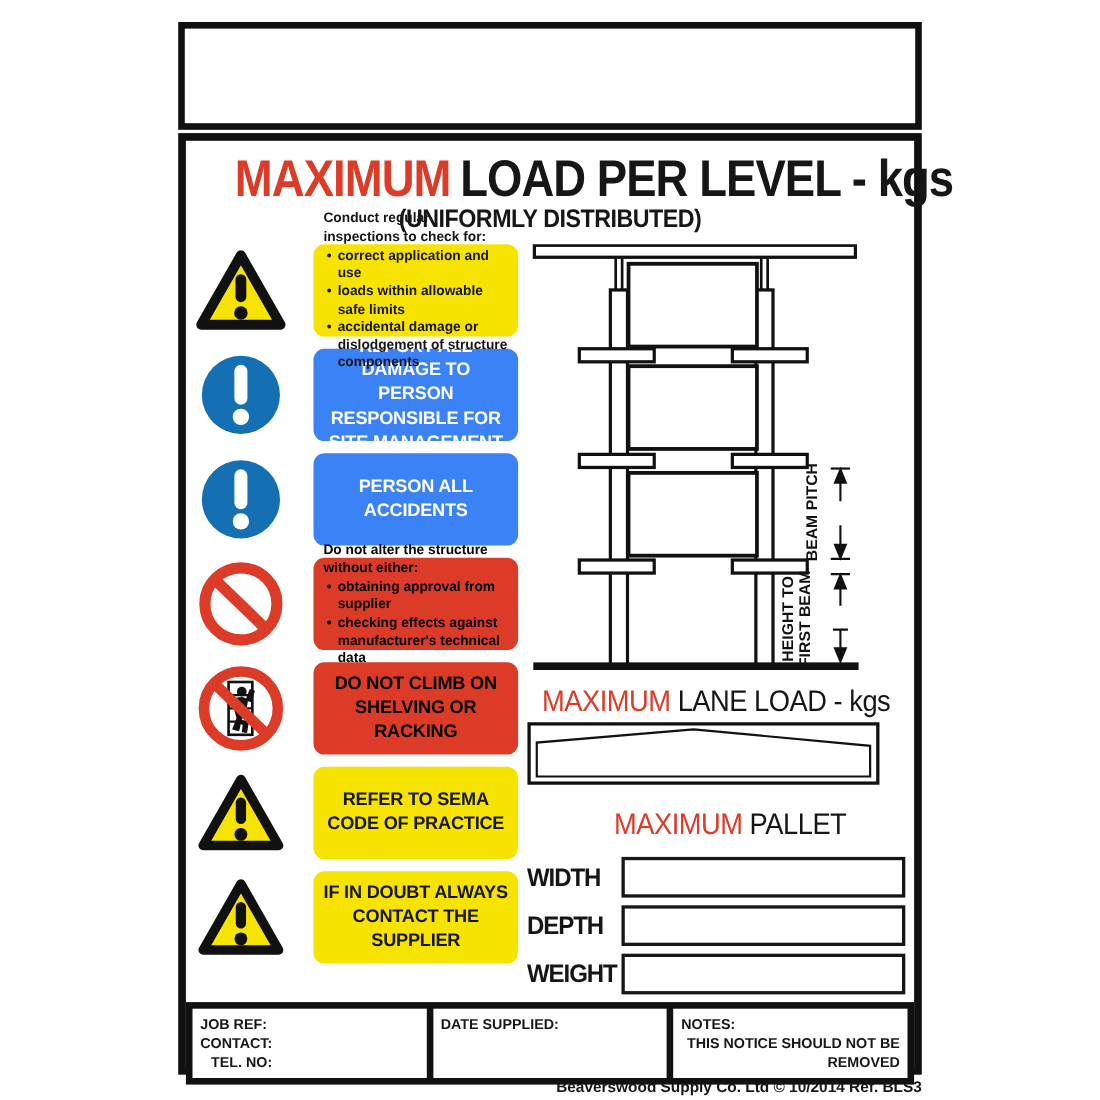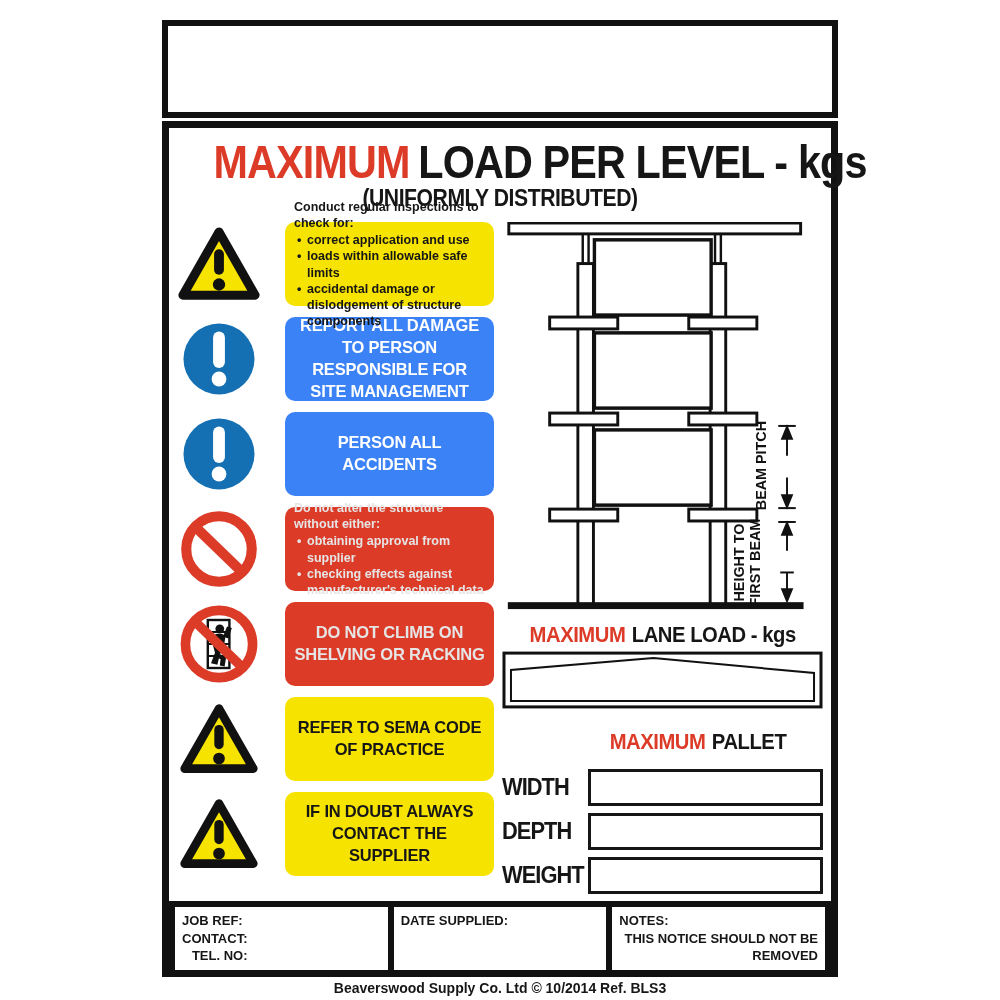--- a/index.html
+++ b/index.html
@@ -27,52 +27,52 @@
   .content{display:flex;padding:12px 8px 0 8px;flex:1;}
   .col-left{width:326px;display:flex;flex-direction:column;}
   .col-right{flex:1;margin-left:8px;display:flex;flex-direction:column;}
   
   .row{display:flex;align-items:center;height:84px;margin-bottom:11px;}
   .icon-cell{width:84px;display:flex;align-items:center;justify-content:center;flex-shrink:0;}
   .panel{flex:1;border-radius:10px;margin-left:24px;box-sizing:border-box;
     display:flex;flex-direction:column;justify-content:center;}
   .panel.yellow{background:#f7e300;color:#161616;}
   .panel.blue{background:#3b82f6;color:#fff;}
-  .panel.red{background:#dc3b28;color:#e5e5e5;}
+  .panel.red{background:#dc3b28;color:#000000;}
   .panel.caps{font-weight:bold;font-size:16.5px;text-align:center;line-height:1.32;
     padding:4px 8px;height:100%;letter-spacing:-0.2px;}
   .panel.small{font-size:12.5px;font-weight:bold;padding:7px 9px;height:100%;line-height:1.3;}
   .panel.small .bullets{margin:1px 0 0 2px;padding:0;list-style:none;}
   .panel.small .bullets li{padding-left:11px;position:relative;}
   .panel.small .bullets li::before{content:"\2022";position:absolute;left:1px;}
   
   .rack-svg{display:block;}
   
-  .sec-head{white-space:nowrap;text-align:center;font-weight:bold;font-size:22px;
+  .sec-head{white-space:nowrap;text-align:left;font-weight:normal;font-size:27px;
     letter-spacing:-0.5px;line-height:1;margin-top:6px;}
   .sec-head .accent{color:#dc3b28;}
   .sec-head .rest{color:#161616;margin-left:7px;}
   .sec-scale{display:inline-block;transform:scaleX(0.92);transform-origin:center;}
   .lane-svg{display:block;margin-top:5px;}
   
   .pallet-head{margin-top:22px;padding-left:70px;}
   .pallet-rows{margin-top:16px;}
   .pallet-row{display:flex;align-items:center;margin-bottom:7px;}
   .pallet-label{width:86px;font-weight:bold;font-size:23px;letter-spacing:-1px;
     transform:scaleX(0.95);transform-origin:left center;}
   .pallet-box{flex:1;height:31px;border:3px solid #161616;background:#fff;}
   
   .form-band{margin-top:auto;background:#111;display:flex;gap:6px;padding:6px;height:74px;text-align:right;}
   .form-box{background:#fff;flex:1;padding:5px 7px;font-size:13px;font-weight:bold;
     display:flex;flex-direction:column;justify-content:space-between;line-height:1.35;}
   .form-box .top{align-self:flex-start;}
   .form-box .bottom{align-self:flex-start;}
   .form-box .bottom div{line-height:1.3;}
   
-  .credit{position:absolute;left:162px;top:980px;width:676px;text-align:center;
+  .credit{position:absolute;left:162px;top:980px;width:676px;text-align:right;
     font-size:14px;font-weight:bold;color:#161616;}
   svg text{font-family:"Liberation Sans",sans-serif;}
 </style>
 </head>
 <body>
 
 <div class="sign">
 
   <div class="header-box"></div>
 

